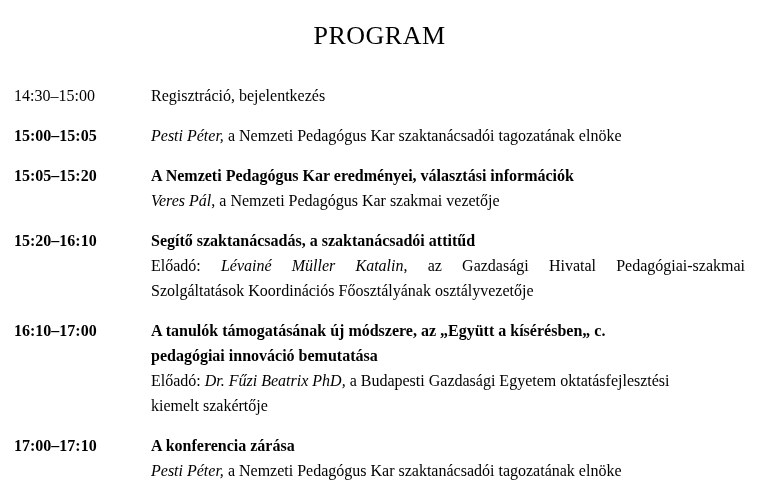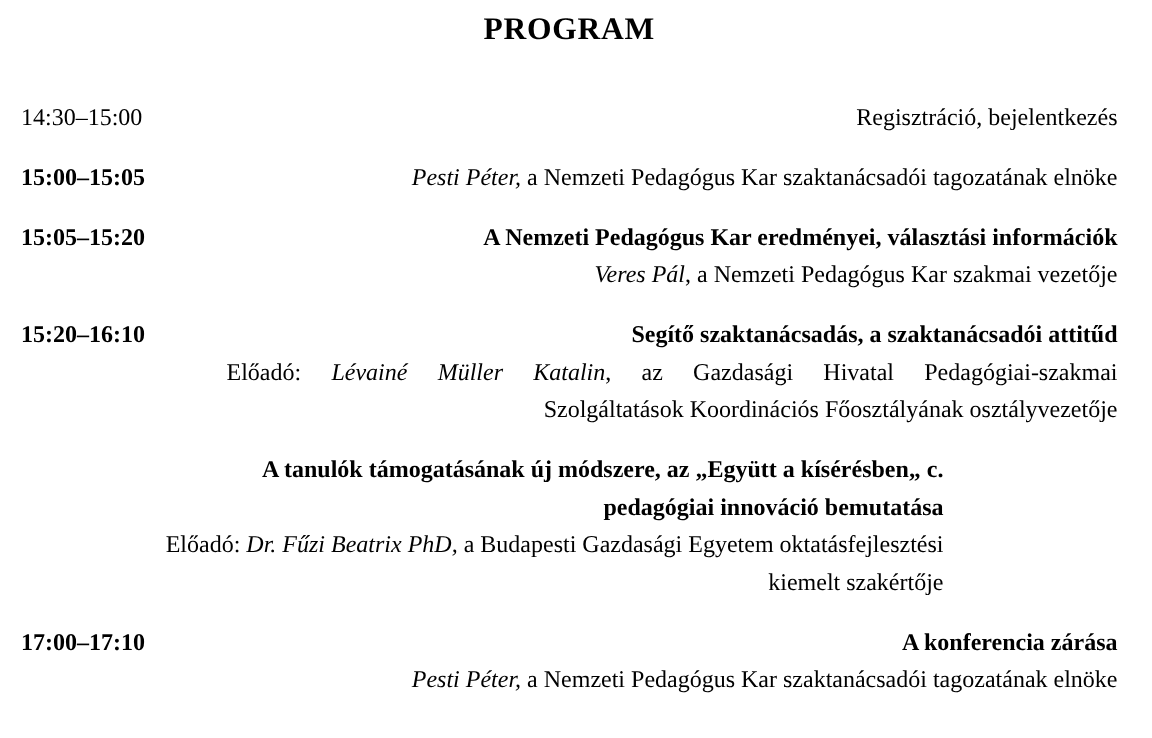--- a/index.html
+++ b/index.html
@@ -16,24 +16,24 @@
     color: #000000;
   }
   .page {
     box-sizing: border-box;
     width: 768px;
     height: 492px;
     padding: 6px 23px 0 14px;
   }
   .doc-title {
     text-align: center;
-    font-size: 21px;
-    font-weight: bold;
+    font-size: 26px;
+    font-weight: normal;
     line-height: 26px;
-    margin: 0 0 34px 0;
+    margin: 17px 0 34px 0;
     letter-spacing: 0.5px;
   }
   .schedule {
     width: 731px;
   }
   .entry {
     display: flex;
     align-items: flex-start;
     margin-bottom: 15px;
     gap: 21px;
@@ -46,21 +46,21 @@
   }
   .desc {
     width: 615px;
     line-height: 25px;
   }
   .bold { font-weight: bold; }
   .name {
     font-weight: normal;
     font-style: italic;
   }
-  .line { line-height: 25px; text-align: right; }
+  .line { line-height: 25px; }
   .just {
     text-align: justify;
     text-align-last: justify;
   }
 </style>
 </head>
 <body>
 
 <div class="page">
 
@@ -93,20 +93,21 @@
     <div class="entry">
       <div class="time bold">15:20–16:10</div>
       <div class="desc">
         <div class="line bold">Segítő szaktanácsadás, a szaktanácsadói attitűd</div>
         <div class="line just"><span>Előadó: </span><span class="name">Lévainé Müller Katalin</span><span>, az Gazdasági Hivatal Pedagógiai-szakmai</span></div>
         <div class="line">Szolgáltatások Koordinációs Főosztályának osztályvezetője</div>
       </div>
     </div>
 
     <div class="entry">
+      <div class="time bold">16:10–17:00</div>
       <div class="desc">
         <div class="line bold">A tanulók támogatásának új módszere, az „Együtt a kísérésben„ c.</div>
         <div class="line bold">pedagógiai innováció bemutatása</div>
         <div class="line"><span>Előadó: </span><span class="name">Dr. Fűzi Beatrix PhD,</span><span> a Budapesti Gazdasági Egyetem oktatásfejlesztési</span></div>
         <div class="line">kiemelt szakértője</div>
       </div>
     </div>
 
     <div class="entry">
       <div class="time bold">17:00–17:10</div>

